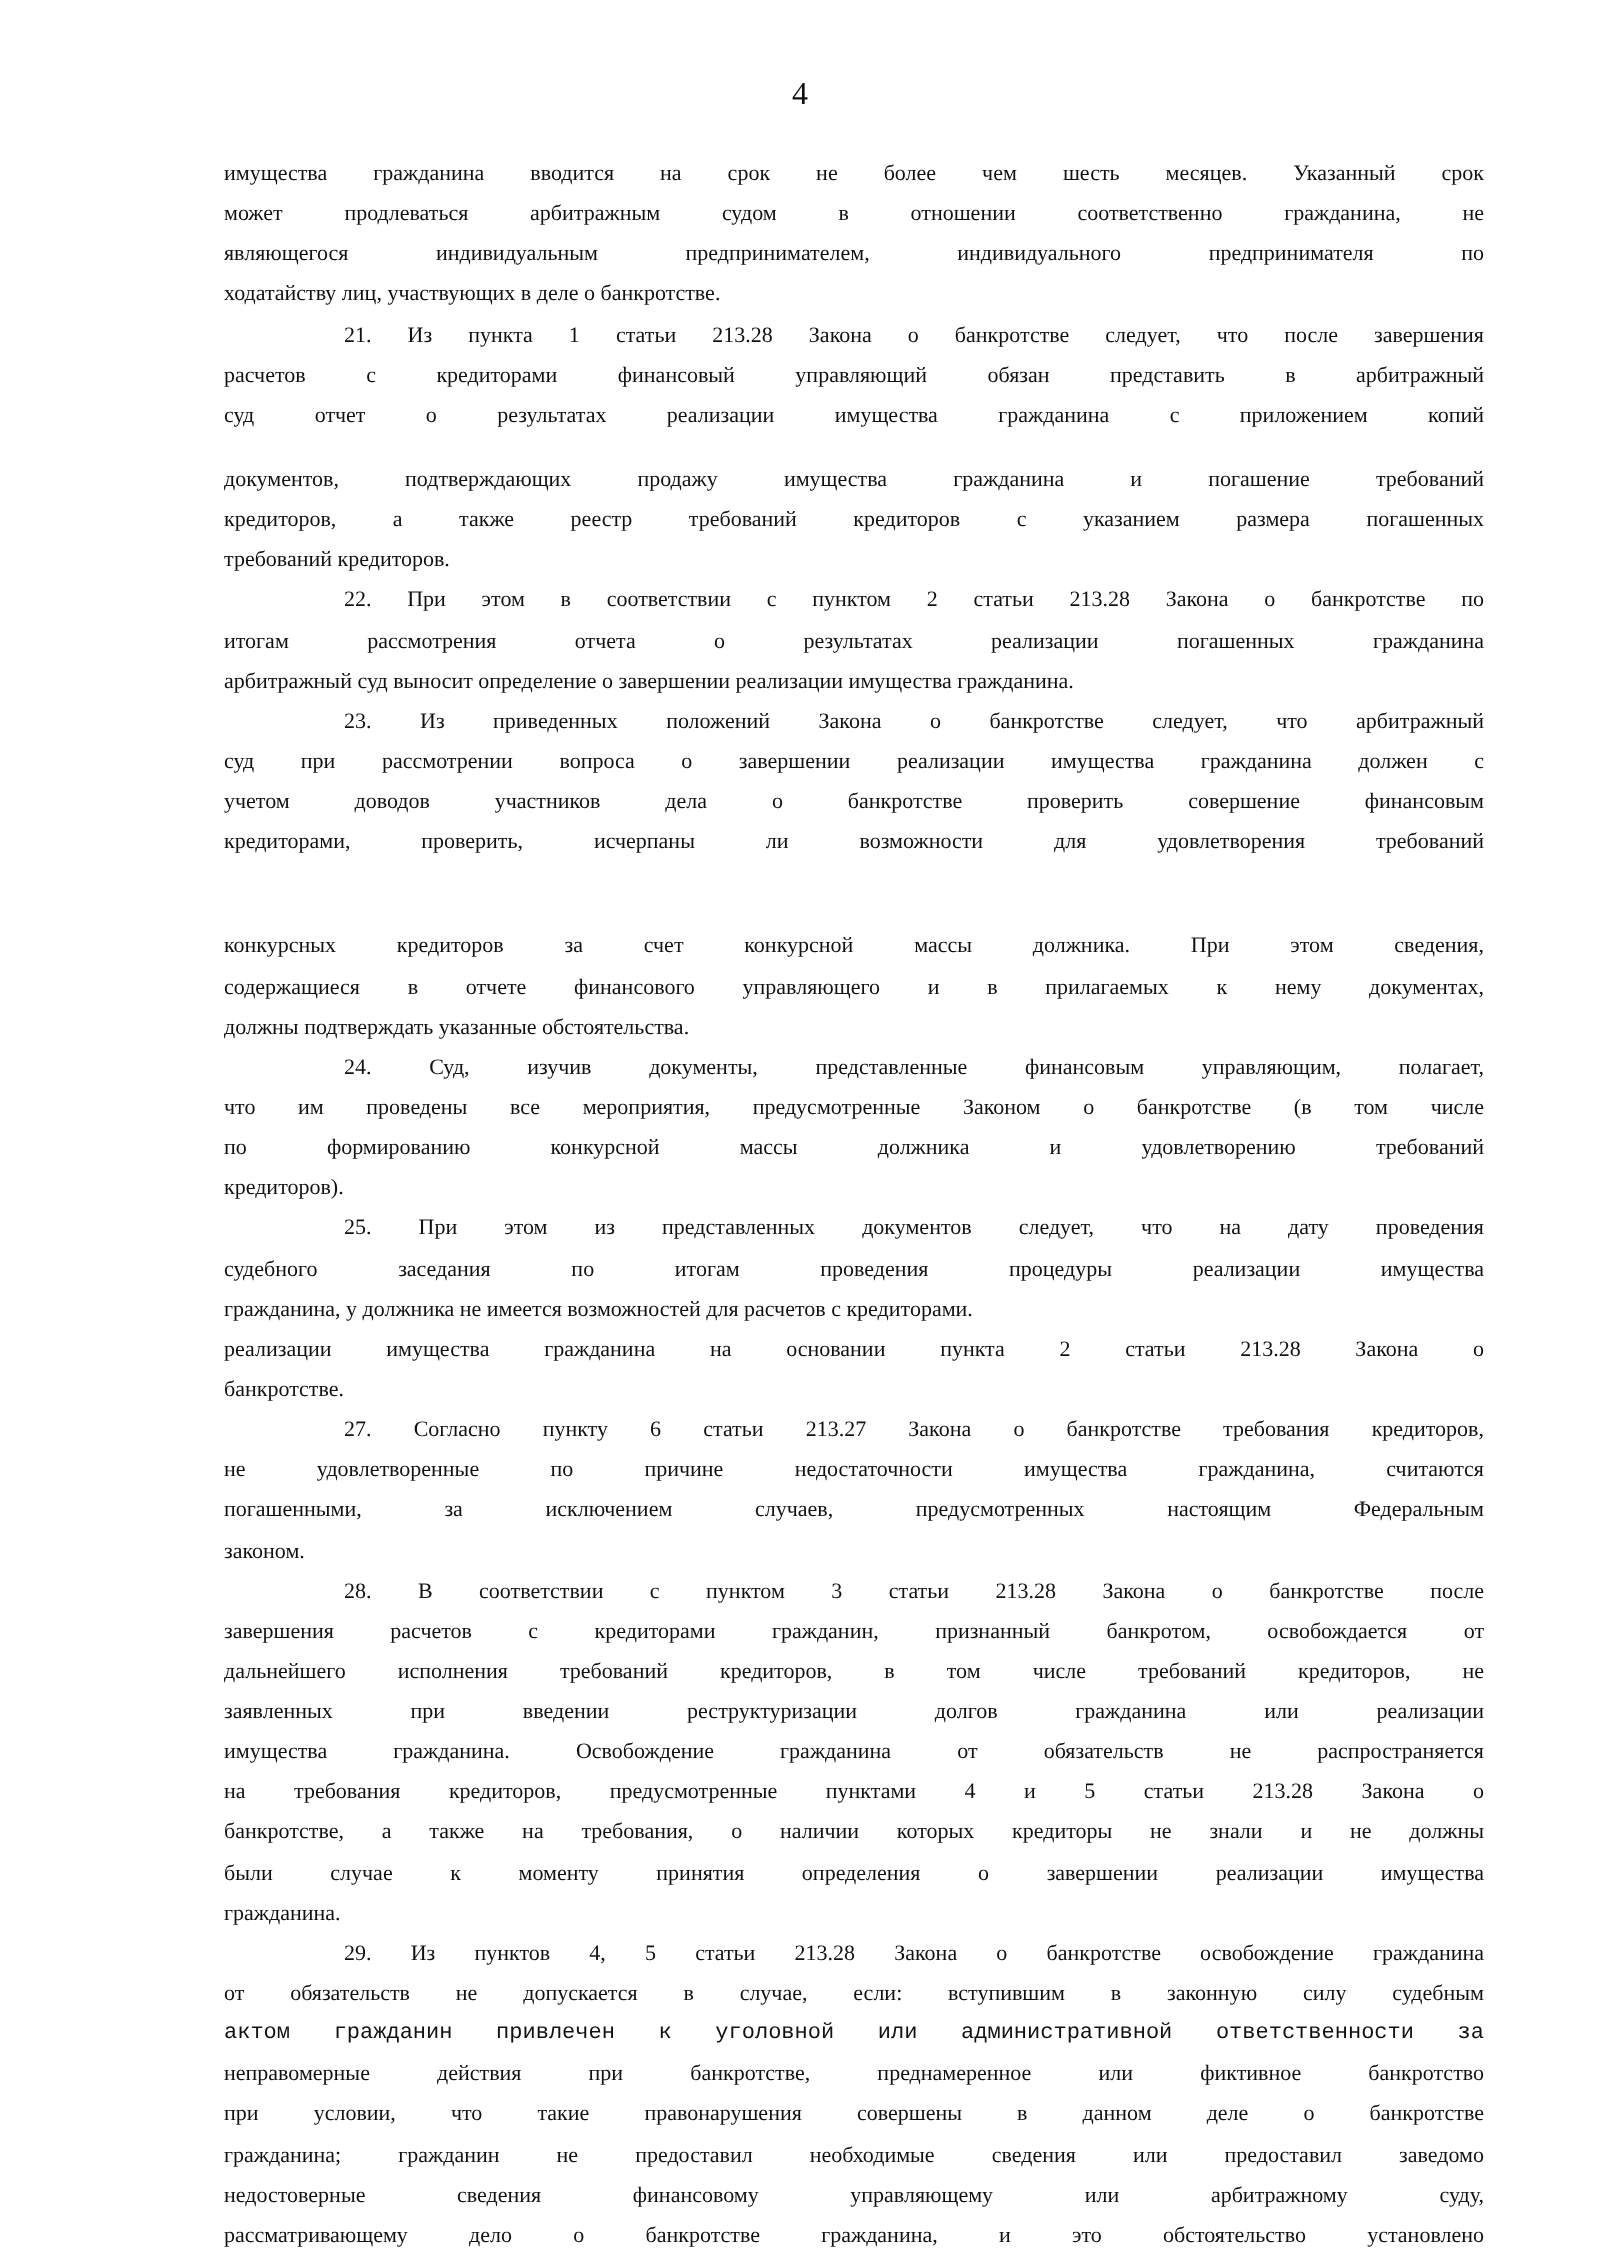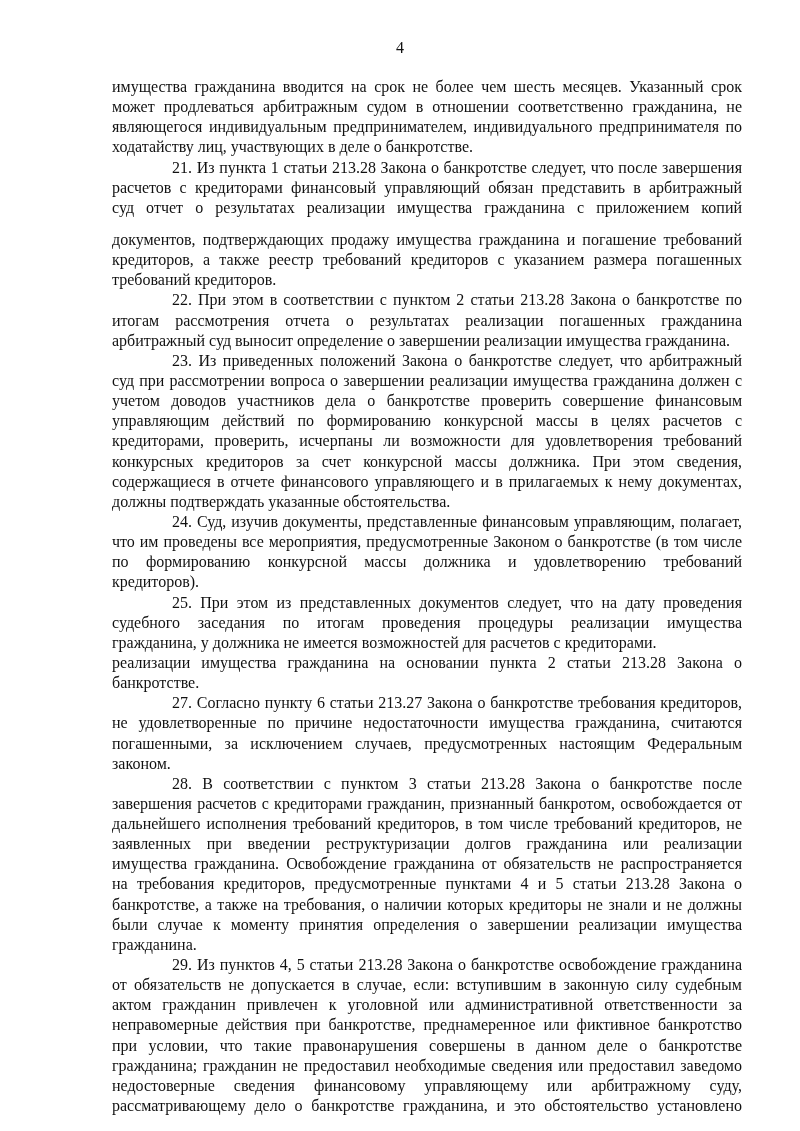--- a/index.html
+++ b/index.html
@@ -2,21 +2,21 @@
 <html><head>
 <meta charset="utf-8">
 <style>
   html, body { margin: 0; padding: 0; background: #ffffff; }
   body { width: 800px; height: 1131px; position: relative; overflow: hidden;
          font-family: "Liberation Serif", "DejaVu Serif", serif; color: #111; }
   .page-number { position: absolute; top: 38px; left: 0; width: 800px; text-align: center;
                  font-size: 16px; line-height: 20px; }
   .body-text { position: absolute; top: 77px; left: 112px; width: 630px; }
   .paragraph { margin: 0; }
-  .line { display: block; font-size: 16px; line-height: 20.15px; height: 20.15px;
+  .line { display: block; font-size: 11px; line-height: 20.15px; height: 20.15px;
           text-align: justify; text-align-last: justify; white-space: nowrap; overflow: visible; }
   .line.first { text-indent: 60px; }
   .line.last { text-align-last: left; }
 </style>
 </head>
 <body>
 
 <div class="page-number">4</div>
 
 <div class="body-text" id="body-text">
@@ -36,23 +36,22 @@
     </div>
     <div class="paragraph">
       <span class="line first" style="white-space: normal; overflow: visible;">22. При этом в соответствии с пунктом 2 статьи 213.28 Закона о банкротстве по</span>
       <span class="line" style="white-space: normal; overflow: visible;">итогам рассмотрения отчета о результатах реализации погашенных гражданина</span>
       <span class="line last" style="white-space: normal; overflow: visible;">арбитражный суд выносит определение о завершении реализации имущества гражданина.</span>
     </div>
     <div class="paragraph">
       <span class="line first" style="white-space: normal; overflow: visible;">23. Из приведенных положений Закона о банкротстве следует, что арбитражный</span>
       <span class="line" style="white-space: normal; overflow: visible;">суд при рассмотрении вопроса о завершении реализации имущества гражданина должен с</span>
       <span class="line" style="white-space: normal; overflow: visible;">учетом доводов участников дела о банкротстве проверить совершение финансовым</span>
-      <span class="line" style="white-space: normal; overflow: visible;">управляющим действий по формированию конкурсной массы в целях расчетов с</span>
       <span class="line" style="white-space: normal; overflow: visible;">кредиторами, проверить, исчерпаны ли возможности для удовлетворения требований</span>
-      <span class="line" style="white-space: normal; overflow: visible;">конкурсных кредиторов за счет конкурсной массы должника. При этом сведения,</span>
+      <span class="line" style="white-space: normal; overflow: visible; margin-top: 32px;">конкурсных кредиторов за счет конкурсной массы должника. При этом сведения,</span>
       <span class="line" style="white-space: normal; overflow: visible;">содержащиеся в отчете финансового управляющего и в прилагаемых к нему документах,</span>
       <span class="line last" style="white-space: normal; overflow: visible;">должны подтверждать указанные обстоятельства.</span>
     </div>
     <div class="paragraph">
       <span class="line first" style="white-space: normal; overflow: visible;">24.  Суд, изучив документы, представленные финансовым управляющим, полагает,</span>
       <span class="line" style="white-space: normal; overflow: visible;">что им проведены все мероприятия, предусмотренные Законом о банкротстве (в том числе</span>
       <span class="line" style="white-space: normal; overflow: visible;">по формированию конкурсной массы должника и удовлетворению требований</span>
       <span class="line last" style="white-space: normal; overflow: visible;">кредиторов).</span>
     </div>
     <div class="paragraph">
@@ -77,20 +76,20 @@
       <span class="line" style="white-space: normal; overflow: visible;">заявленных при введении реструктуризации долгов гражданина или реализации</span>
       <span class="line" style="white-space: normal; overflow: visible;">имущества гражданина. Освобождение гражданина от обязательств не распространяется</span>
       <span class="line" style="white-space: normal; overflow: visible;">на требования кредиторов, предусмотренные пунктами 4 и 5 статьи 213.28 Закона о</span>
       <span class="line" style="white-space: normal; overflow: visible;">банкротстве, а также на требования, о наличии которых кредиторы не знали и не должны</span>
       <span class="line" style="white-space: normal; overflow: visible;">были случае к моменту принятия определения о завершении реализации имущества</span>
       <span class="line last" style="white-space: normal; overflow: visible;">гражданина.</span>
     </div>
     <div class="paragraph">
       <span class="line first" style="white-space: normal; overflow: visible;">29.  Из пунктов 4, 5 статьи 213.28 Закона о банкротстве освобождение гражданина</span>
       <span class="line" style="white-space: normal; overflow: visible;">от обязательств не допускается в случае, если: вступившим в законную силу судебным</span>
-      <span class="line" style="white-space: normal; overflow: visible;">актом гражданин привлечен к уголовной или административной ответственности за</span>
+      <span class="line" style="white-space: normal; overflow: visible; font-family: Liberation Mono, monospace;">актом гражданин привлечен к уголовной или административной ответственности за</span>
       <span class="line" style="white-space: normal; overflow: visible;">неправомерные действия при банкротстве, преднамеренное или фиктивное банкротство</span>
       <span class="line" style="white-space: normal; overflow: visible;">при условии, что такие правонарушения совершены в данном деле о банкротстве</span>
       <span class="line" style="white-space: normal; overflow: visible;">гражданина; гражданин не предоставил необходимые сведения или предоставил заведомо</span>
       <span class="line" style="white-space: normal; overflow: visible;">недостоверные сведения финансовому управляющему или арбитражному суду,</span>
       <span class="line" style="white-space: normal; overflow: visible;">рассматривающему дело о банкротстве гражданина, и это обстоятельство установлено</span>
     </div>
   </div>
 
 </body></html>

